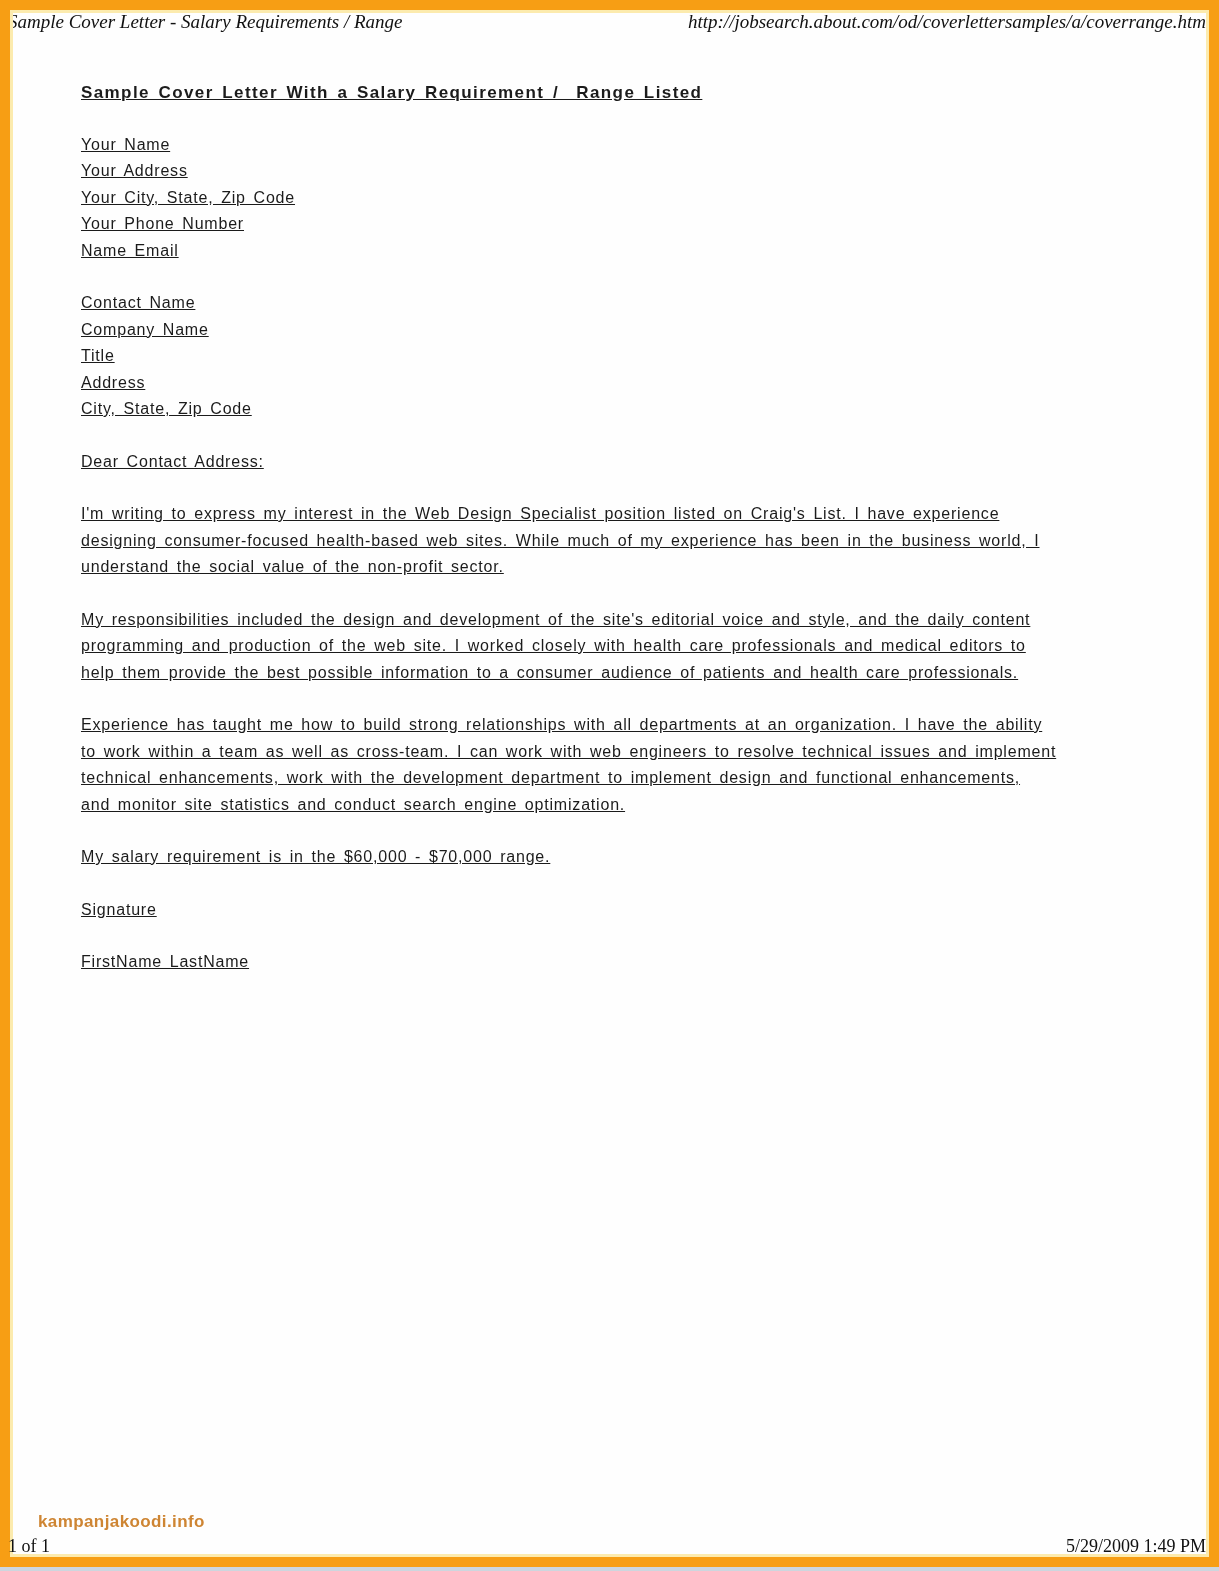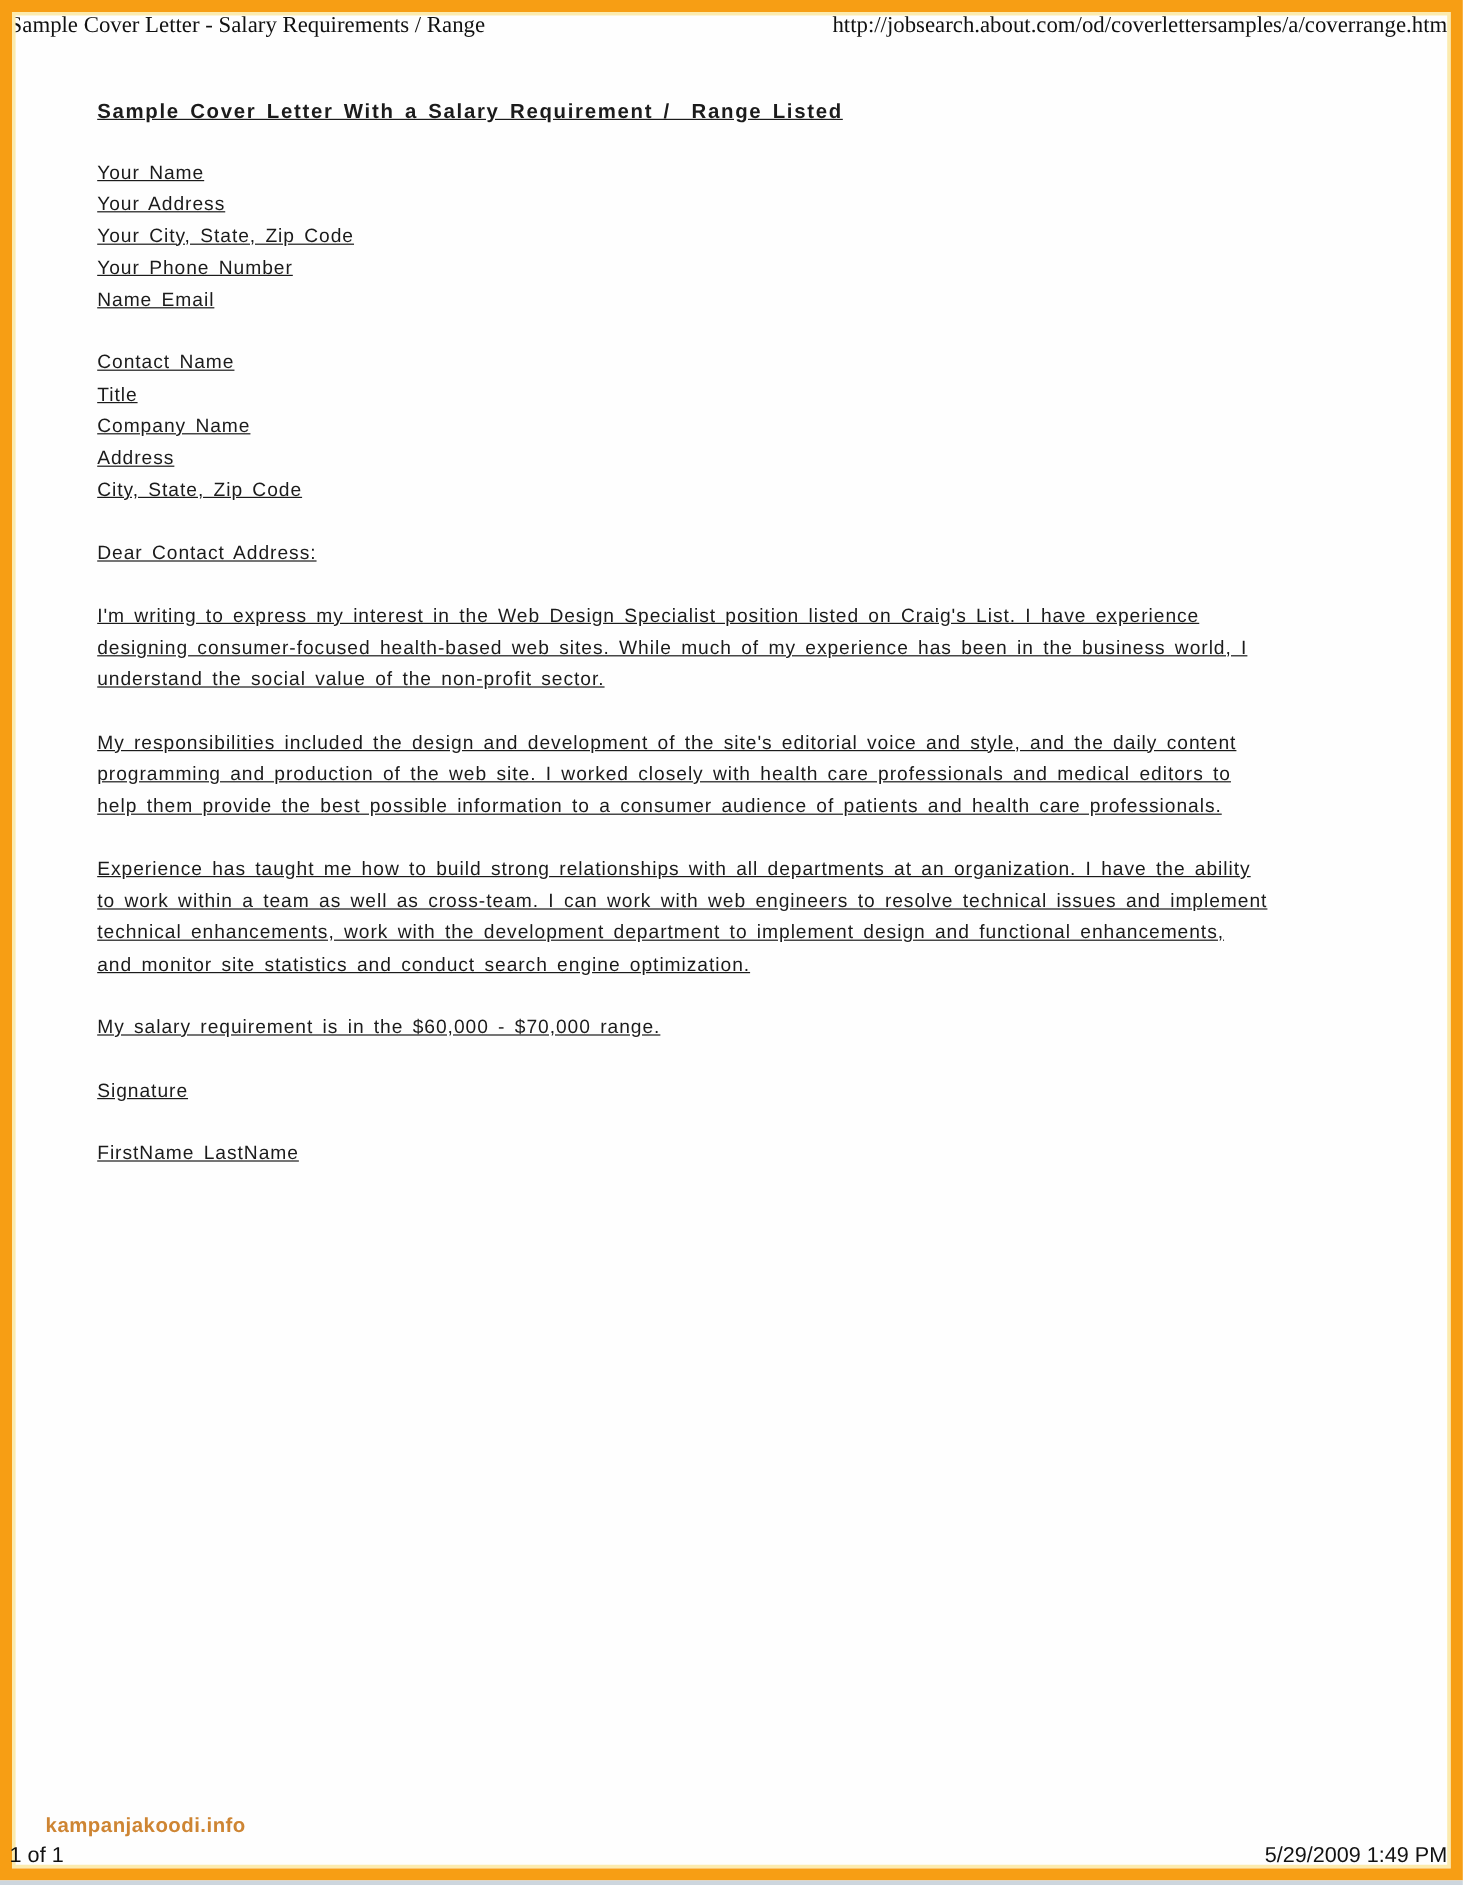--- a/index.html
+++ b/index.html
@@ -27,25 +27,26 @@
     z-index: 11;
   }
 
   
   .print-header {
     position: absolute; left: 8px; right: 13px; top: 11px;
     display: flex; justify-content: space-between; align-items: flex-end;
     font-family: "Liberation Serif", serif;
     font-size: 19px; color: #111;
     white-space: nowrap;
+    font-style: italic;
   }
   .print-footer {
     position: absolute; left: 8px; right: 13px; top: 1536px;
     display: flex; justify-content: space-between; align-items: baseline;
-    font-family: Liberation Sans, sans-serif;
+    font-family: Liberation Serif, serif;
     font-size: 18px; color: #111;
     white-space: nowrap;
     z-index: 12;
   }
 
   
   .letter {
     position: absolute; left: 81px; top: 80px; width: 1075px;
     font-size: 16px;
     letter-spacing: 0.8px;
@@ -89,22 +90,22 @@
     <div class="block">
       <div>Your Name</div>
       <div>Your Address</div>
       <div>Your City, State, Zip Code</div>
       <div>Your Phone Number</div>
       <div>Name Email</div>
     </div>
 
     <div class="block">
       <div>Contact Name</div>
+      <div>Company Name</div>
       <div>Title</div>
-      <div>Company Name</div>
       <div>Address</div>
       <div>City, State, Zip Code</div>
     </div>
 
     <div class="block">Dear Contact Address:</div>
 
     <div class="block para">I'm writing to express my interest in the Web Design Specialist position listed on Craig's List. I have experience
 designing consumer-focused health-based web sites. While much of my experience has been in the business world, I
 understand the social value of the non-profit sector.</div>
     <div class="block para">My responsibilities included the design and development of the site's editorial voice and style, and the daily content

